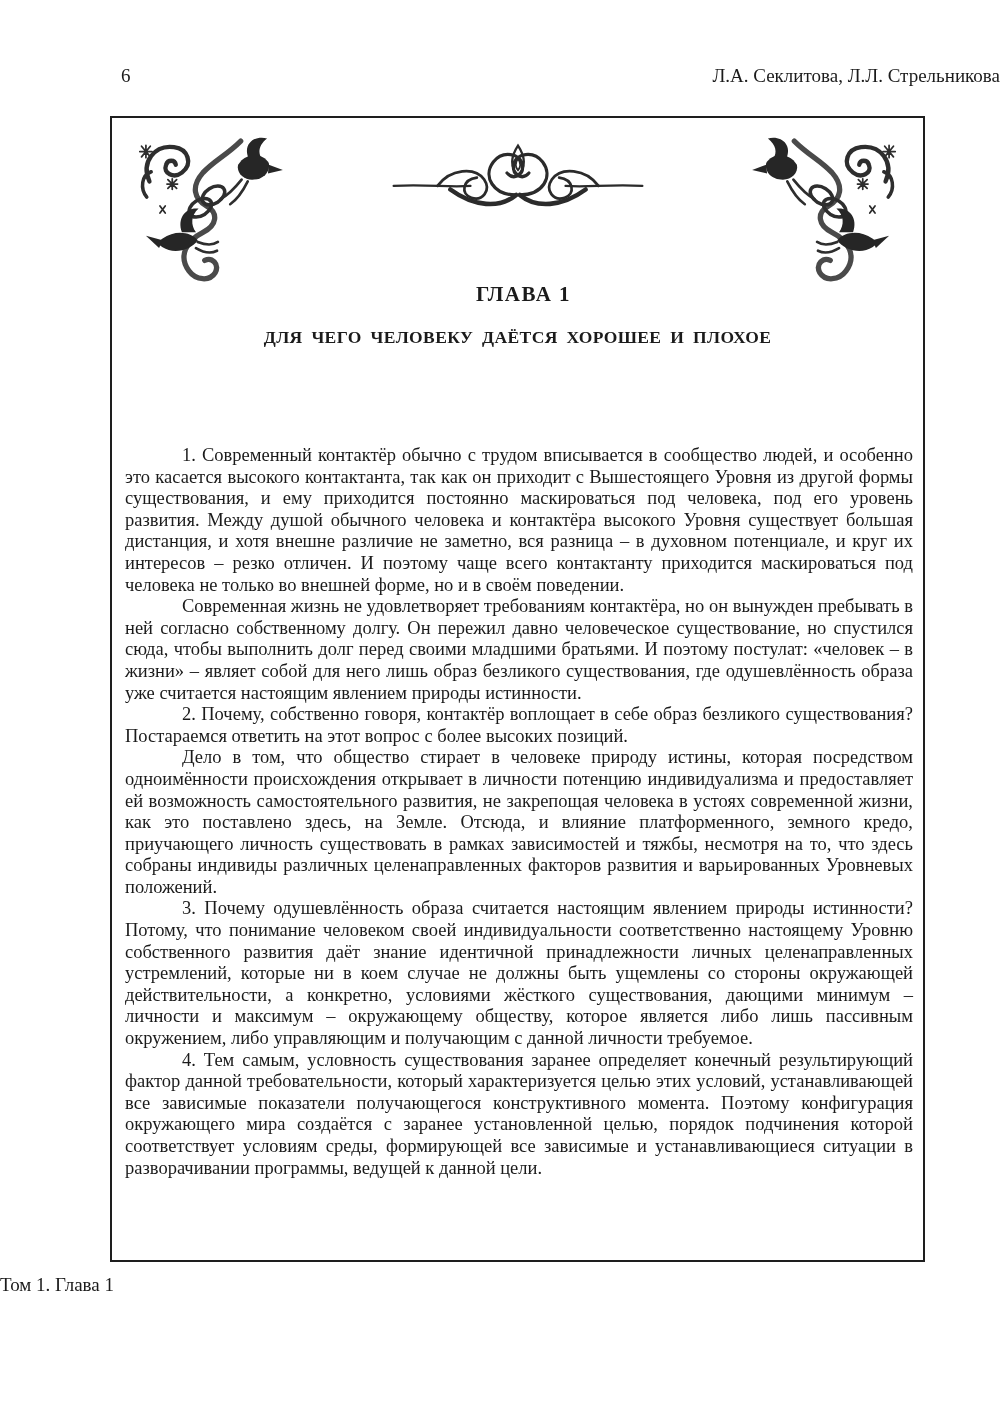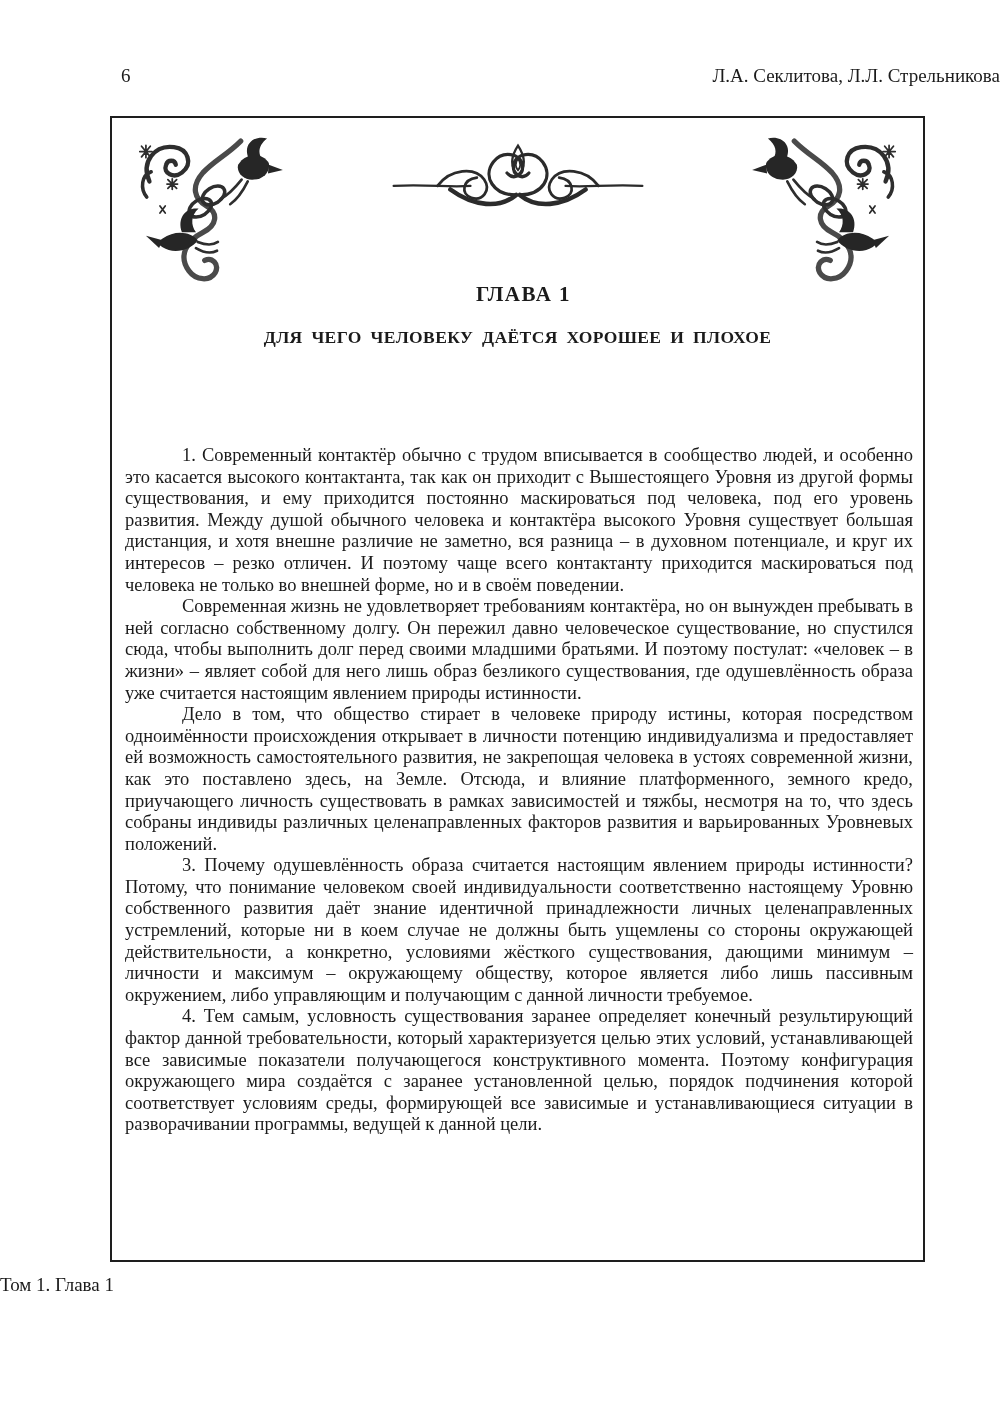--- a/index.html
+++ b/index.html
@@ -138,20 +138,21 @@
 
   <div class="chapter-title">ГЛАВА 1</div>
 
   <div class="chapter-subtitle">
     <div>ДЛЯ ЧЕГО ЧЕЛОВЕКУ ДАЁТСЯ ХОРОШЕЕ И ПЛОХОЕ</div>
   </div>
 
   <div class="body-text">
     <p>1.  Современный контактёр обычно с трудом вписывается в сообщество людей, и особенно это касается высокого контактанта, так как он приходит с Вышестоящего Уровня из другой формы существования, и ему приходится постоянно маскироваться под человека, под его уровень развития. Между душой обычного человека и контактёра высокого Уровня существует большая дистанция, и хотя внешне различие не заметно, вся разница – в духовном потенциале, и круг их интересов – резко отличен. И поэтому чаще всего контактанту приходится маскироваться под человека не только во внешней форме, но и в своём поведении.</p>
     <p>Современная жизнь не удовлетворяет требованиям контактёра, но он вынужден пребывать в ней согласно собственному долгу. Он пережил давно человеческое существование, но спустился сюда, чтобы выполнить долг перед своими младшими братьями. И поэтому постулат: «человек – в жизни» – являет собой для него лишь образ безликого существования, где одушевлённость образа уже считается настоящим явлением природы истинности.</p>
+    <p>2.  Почему, собственно говоря, контактёр воплощает в себе образ безликого существования? Постараемся ответить на этот вопрос с более высоких позиций.</p>
     <p>Дело в том, что общество стирает в человеке природу истины, которая посредством одноимённости происхождения открывает в личности потенцию индивидуализма и предоставляет ей возможность самостоятельного развития, не закрепощая человека в устоях современной жизни, как это поставлено здесь, на Земле. Отсюда, и влияние платформенного, земного кредо, приучающего личность существовать в рамках зависимостей и тяжбы, несмотря на то, что здесь собраны индивиды различных целенаправленных факторов развития и варьированных Уровневых положений.</p>
     <p>3.  Почему одушевлённость образа считается настоящим явлением природы истинности? Потому, что понимание человеком своей индивидуальности соответственно настоящему Уровню собственного развития даёт знание идентичной принадлежности личных целенаправленных устремлений, которые ни в коем случае не должны быть ущемлены со стороны окружающей действительности, а конкретно, условиями жёсткого существования, дающими минимум – личности и максимум – окружающему обществу, которое является либо лишь пассивным окружением, либо управляющим и получающим с данной личности требуемое.</p>
     <p>4.  Тем самым, условность существования заранее определяет конечный результирующий фактор данной требовательности, который характеризуется целью этих условий, устанавливающей все зависимые показатели получающегося конструктивного момента. Поэтому конфигурация окружающего мира создаётся с заранее установленной целью, порядок подчинения которой соответствует условиям среды, формирующей все зависимые и устанавливающиеся ситуации в разворачивании программы, ведущей к данной цели.</p>
   </div>
 
 </div>
 
 <div class="page-footer">Том 1. Глава 1</div>
 
 </body></html>

